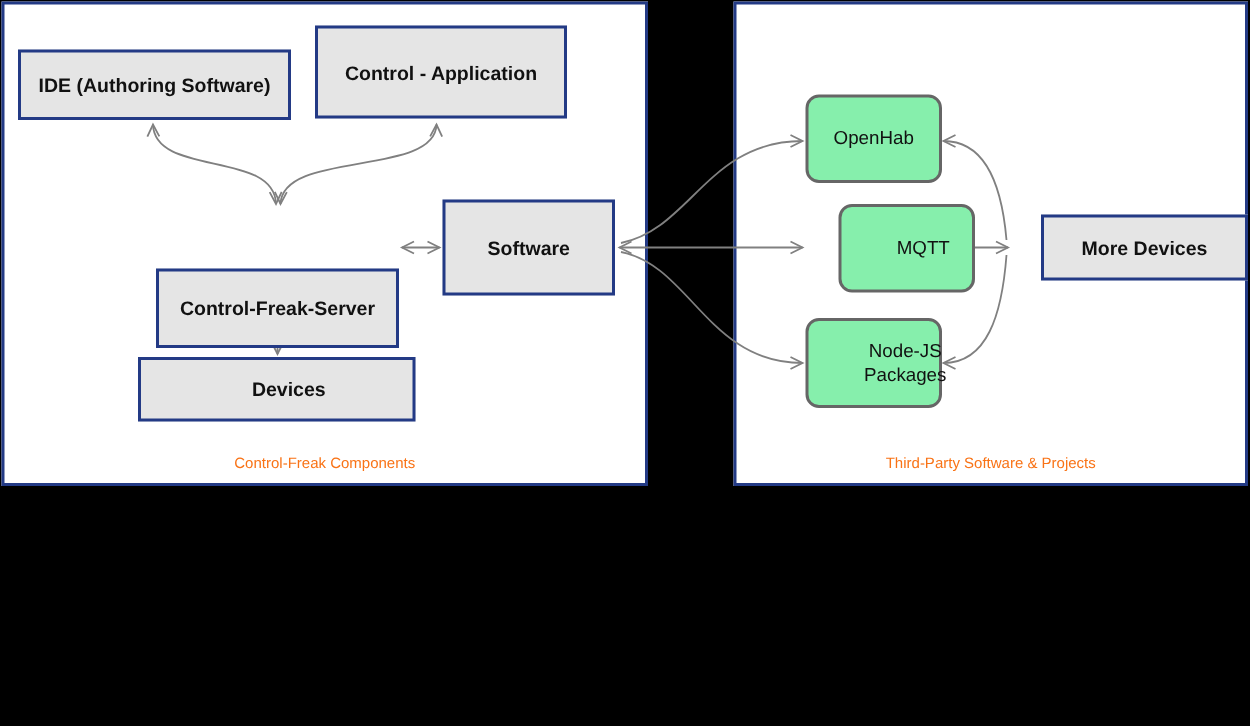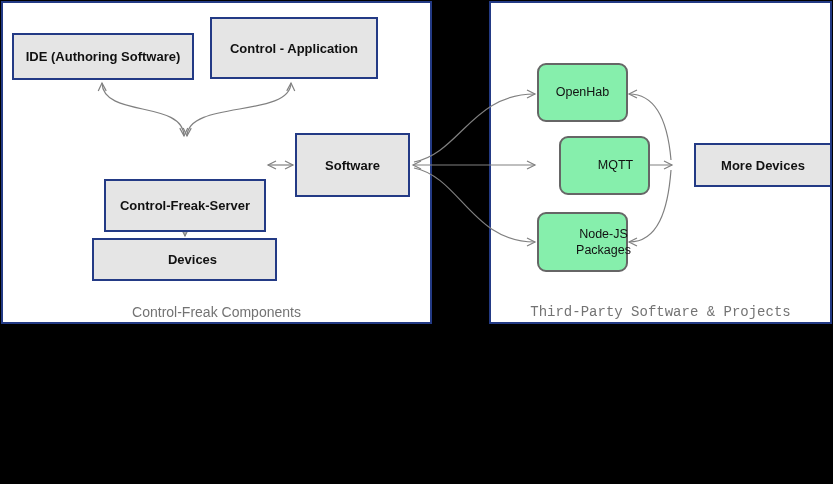--- a/index.html
+++ b/index.html
@@ -46,25 +46,25 @@
   .n-adapters {left:295px; top:133px; width:115px; height:64px;}
   .n-devices  {left:92px;  top:238px; width:185px; height:43px;padding-left:16px;}
   .n-openhab  {left:537px; top:63px;  width:91px;  height:59px;}
   .n-mqtt     {left:559px; top:136px; width:91px;  height:59px;padding-left:28px;}
   .n-nodejs   {left:537px; top:212px; width:91px;  height:60px;padding-left:48px;}
   .n-more     {left:674px; top:143px; width:138px; height:44px;margin-left:20px;}
   .caption{
     position:absolute;
     width:100%;
     text-align:center;
-    font-size:14px;
-    color:#737373;
+    font-size:10px;
+    color:#f97316;
   }
   .caption-left {left:1px;  top:304px; width:431px;}
-  .caption-right{left:489px;top:304px; width:343px;font-family:Liberation Mono, monospace;}
+  .caption-right{left:489px;top:304px; width:343px;}
   svg.arrows{
     position:absolute;left:0;top:0;width:833px;height:484px;
     pointer-events:none;
   }
 </style>
 </head>
 <body>
 
 <div class="stage">
 

